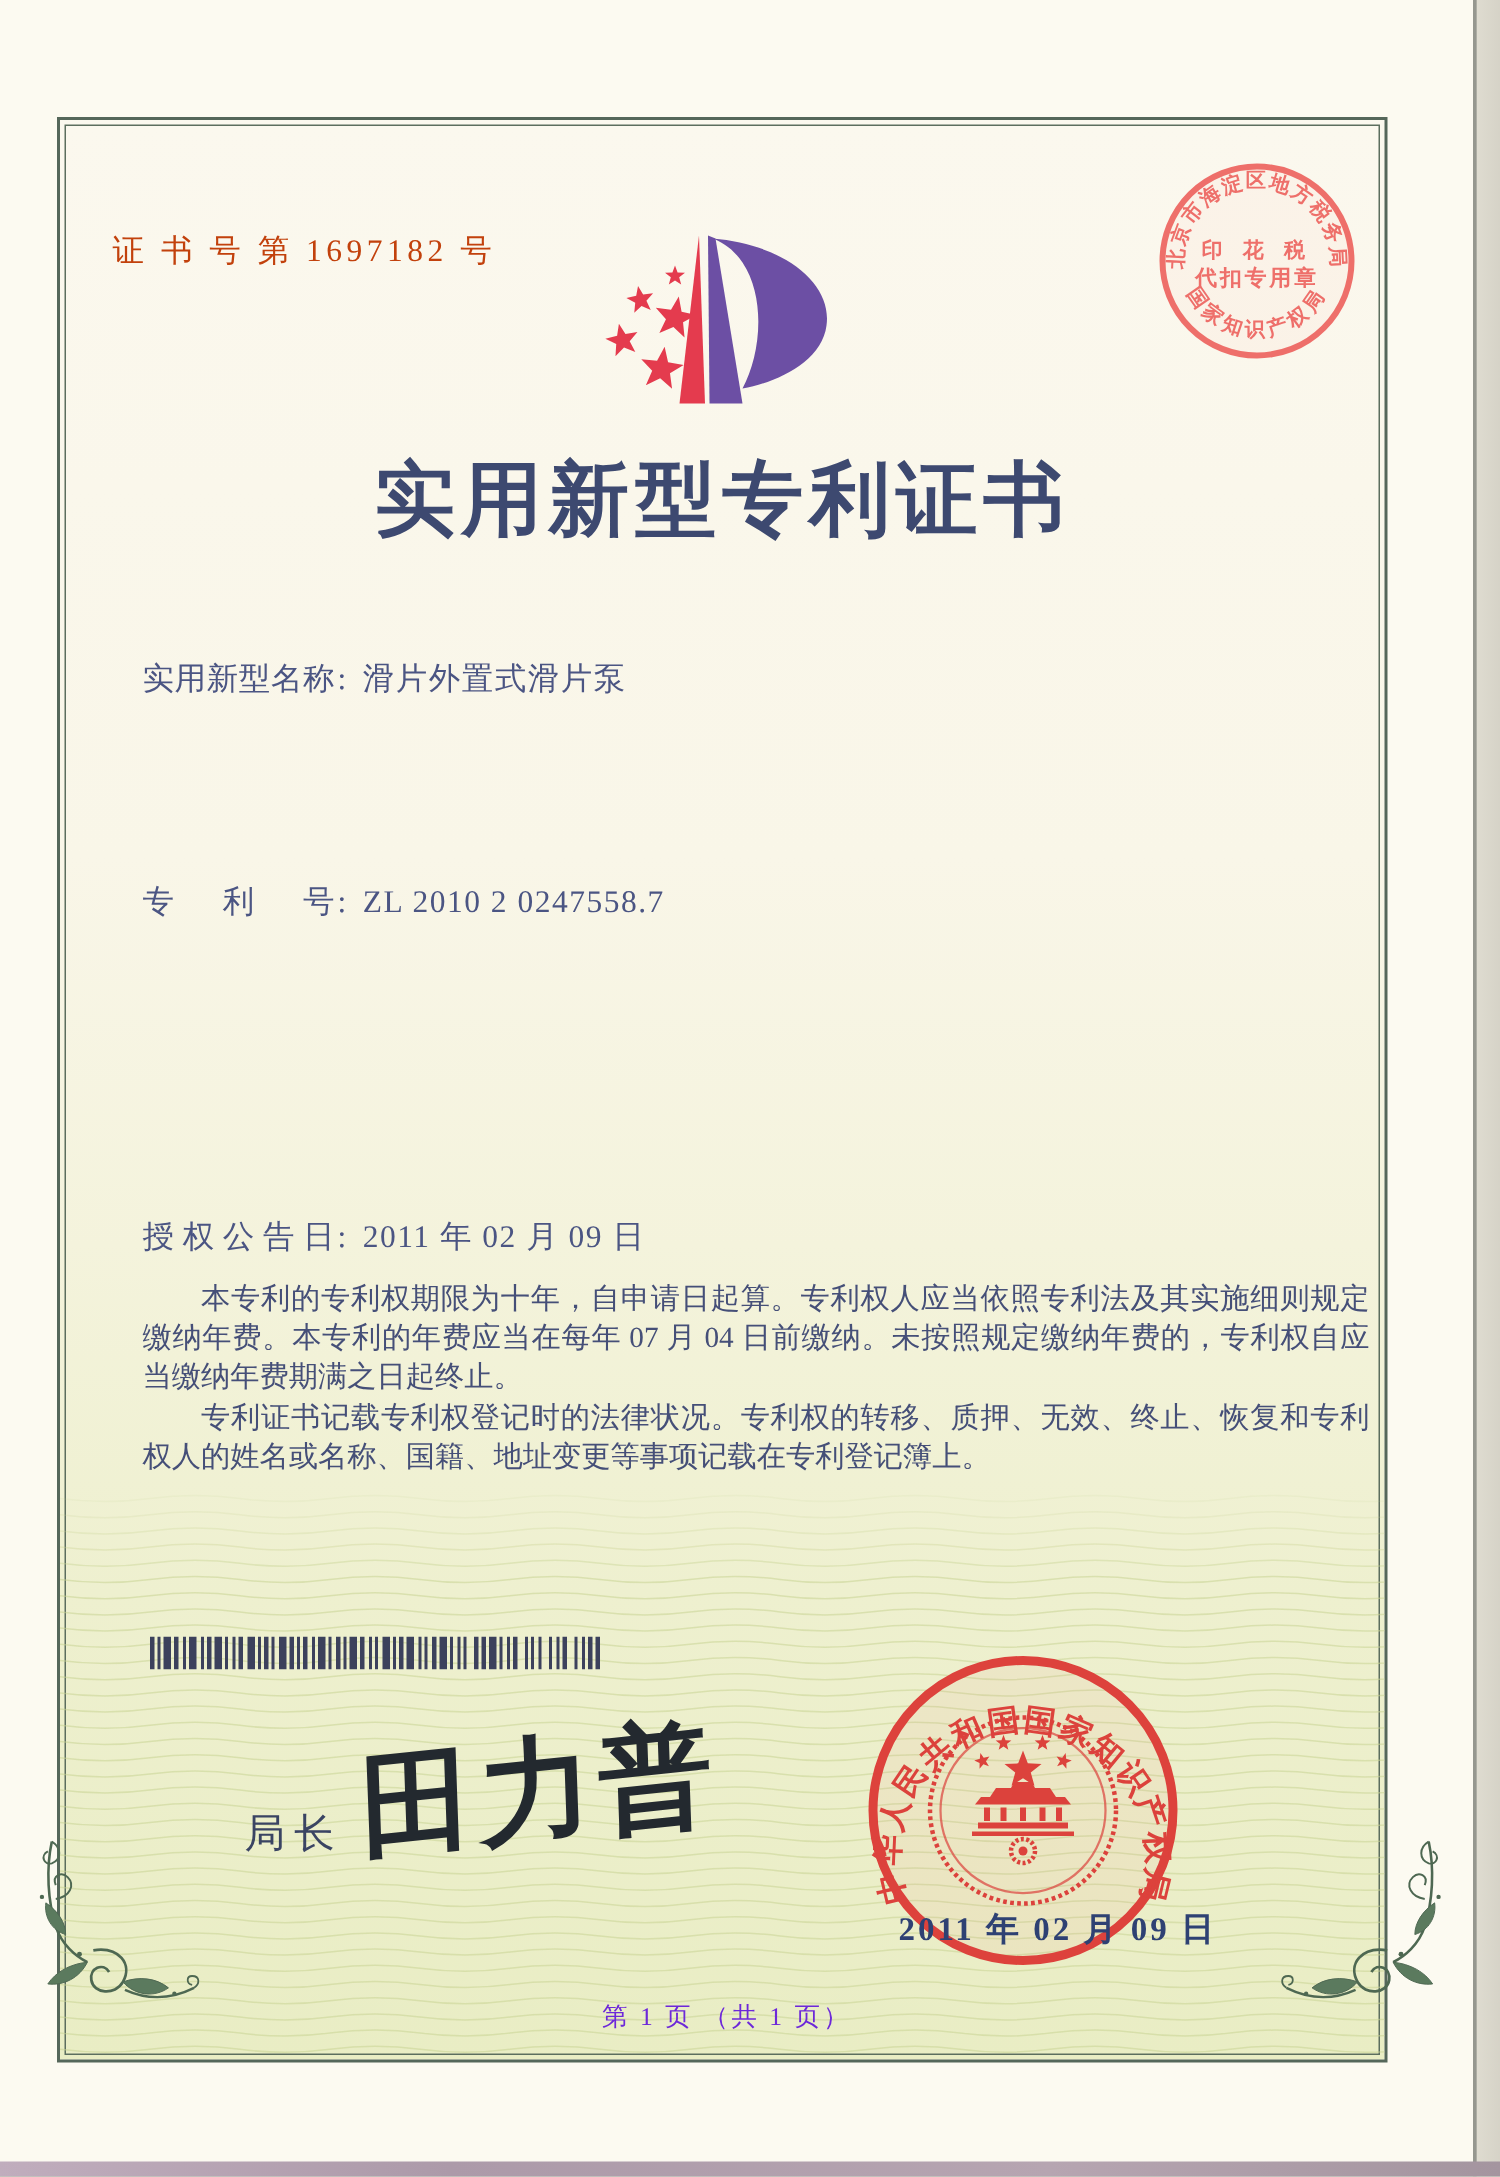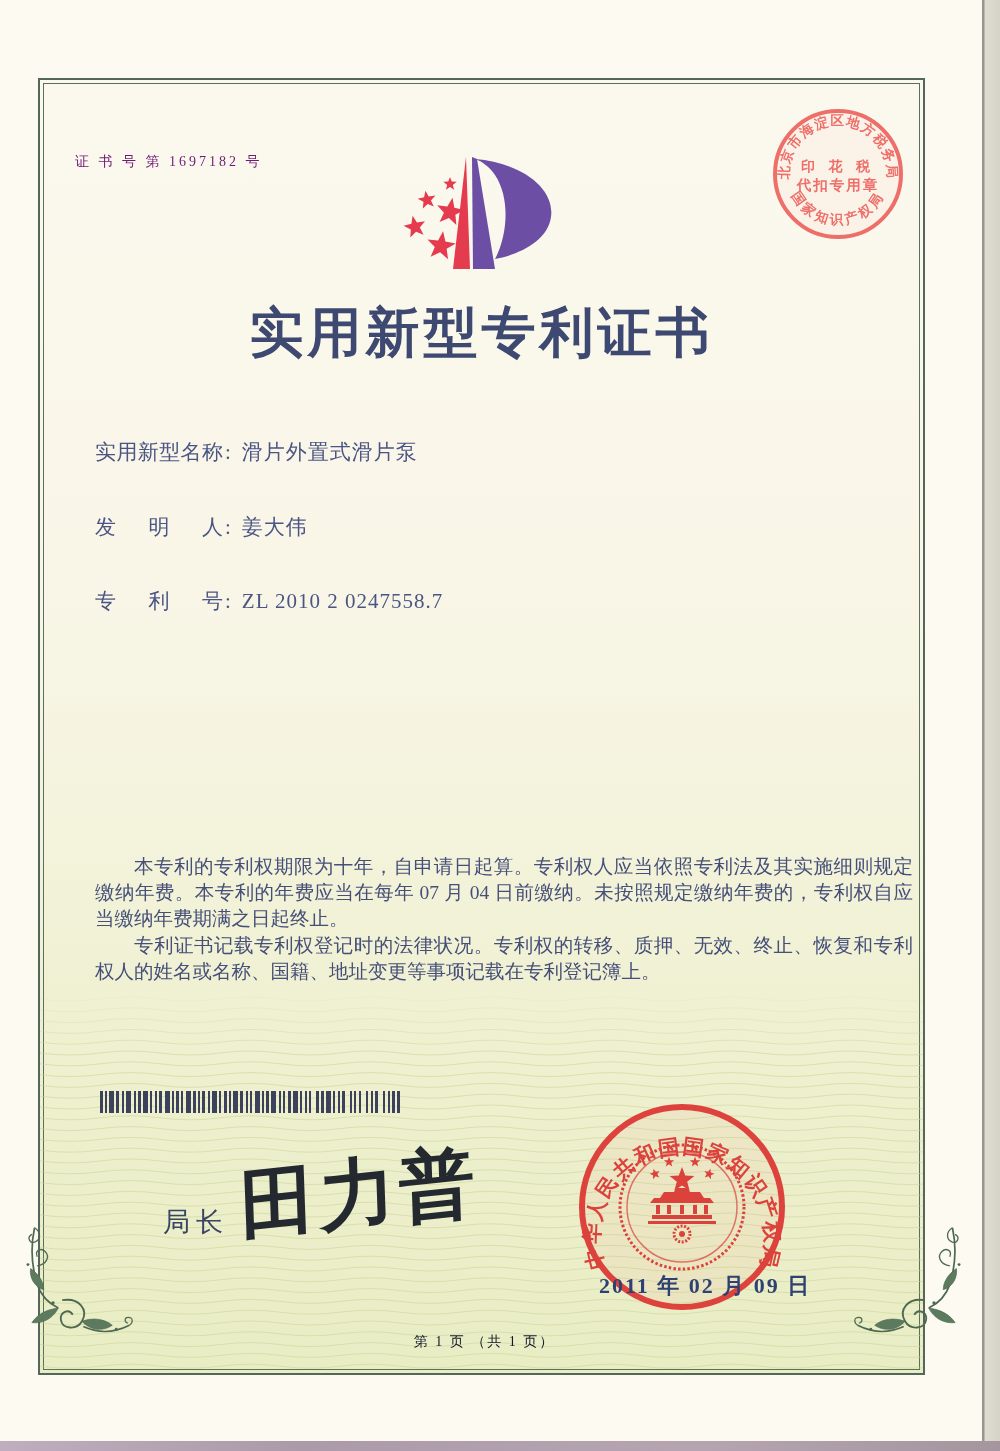--- a/index.html
+++ b/index.html
@@ -11,40 +11,40 @@
   
   .inner{
     position:absolute;left:38px;top:78px;width:883px;height:1293px;
     border:2px solid #55675a;
     background:linear-gradient(180deg,#fbf8ee 0%,#f9f6e8 38%,#f4f3dc 58%,#eef0cf 76%,#e9edc4 100%);
   }
   .inner2{position:absolute;left:3px;top:3px;right:3px;bottom:3px;border:1.5px solid #5c6e5e;}
   #waves{position:absolute;left:0;bottom:0;width:100%;height:380px;pointer-events:none;}
 
   .abs{position:absolute;}
-  .cert-no{left:75px;top:153px;font-size:14px;letter-spacing:3px;color:#701a75;}
+  .cert-no{left:75px;top:153px;font-size:21px;letter-spacing:3px;color:#c2410c;}
   .title{left:40px;top:297px;width:883px;text-align:center;font-size:54px;font-weight:bold;
          letter-spacing:4px;color:#3d4970;}
   .field{left:95px;font-size:21px;color:#4b5583;white-space:nowrap;}
   .flabel{display:inline-block;width:128px;text-align:justify;text-align-last:justify;}
   .fcolon{display:inline-block;margin-left:2px;}
   .fvalue{margin-left:11px;letter-spacing:1px;}
   .paras{left:95px;top:854px;width:818px;font-size:19.5px;line-height:26.2px;color:#454f78;
          text-align:justify;}
   .paras p{margin:0;text-indent:2em;}
   #barcode{left:100px;top:1091px;width:300px;height:22px;display:flex;align-items:stretch;overflow:hidden;}
   #barcode div{flex:0 0 auto;height:100%;}
   .director{left:163px;top:1204px;font-size:27px;color:#3a4463;letter-spacing:6px;}
   .sig{left:240px;top:1156px;font-size:76px;font-weight:bold;color:#23292f;letter-spacing:4px;
        transform:rotate(-6deg) skewX(-4deg);transform-origin:left center;z-index:4;}
   .seal-svg{left:557px;top:1082px;width:250px;height:250px;z-index:2;}
   .seal-date{left:599px;top:1271px;font-size:22px;font-weight:600;letter-spacing:2px;color:#2e4173;z-index:5;}
   .stamp-svg{left:768px;top:104px;width:140px;height:140px;z-index:3;}
   .logo-svg{left:403px;top:149px;width:165px;height:125px;}
-  .footer{left:40px;top:1333px;width:889px;text-align:center;font-size:14px;letter-spacing:2px;color:#0f172a;}
+  .footer{left:40px;top:1333px;width:889px;text-align:center;font-size:17px;letter-spacing:2px;color:#6d28d9;}
   .ornament{z-index:2;}
   
   .edge-right{left:982px;top:0;width:18px;height:100%;
     background:linear-gradient(90deg,#84867e 0,#84867e 2px,#d9d6ca 3px,#cfccc0 100%);opacity:.85;}
   .edge-bottom{left:0;top:1441px;width:1000px;height:10px;
     background:linear-gradient(90deg,#c0adbd,#ac9aa9 30%,#b6a5b1 70%,#a4959f);}
 </style>
 </head>
 <body>
 
@@ -147,25 +147,25 @@
     <text font-size="13.5" fill="#ee6f6a" font-weight="bold" letter-spacing="3">
       <textPath href="#arcBotTax" xlink:href="#arcBotTax" startOffset="50%" text-anchor="middle">国家知识产权局</textPath>
     </text>
   </svg>
 
   <div class="abs field" style="top:438px">
     <span class="flabel">实用新型名称</span><span class="fcolon">:</span><span class="fvalue">滑片外置式滑片泵</span>
   </div>
 
   <div class="abs title">实用新型专利证书</div>
-  <div class="abs field" style="top:513px">
-    <span class="flabel">发 明 人</span><span class="fcolon">:</span><span class="fvalue">姜大伟</span>
-  </div>
   <div class="abs field" style="top:587px">
     <span class="flabel">专 利 号</span><span class="fcolon">:</span><span class="fvalue">ZL 2010 2 0247558.7</span>
+  </div>
+  <div class="abs field" style="top:810px">
+    <span class="flabel">授 权 公 告 日</span><span class="fcolon">:</span><span class="fvalue">2011 年 02 月 09 日</span>
   </div>
 
   <div class="abs paras">
     <p>本专利的专利权期限为十年，自申请日起算。专利权人应当依照专利法及其实施细则规定缴纳年费。本专利的年费应当在每年 07 月 04 日前缴纳。未按照规定缴纳年费的，专利权自应当缴纳年费期满之日起终止。</p>
     <p>专利证书记载专利权登记时的法律状况。专利权的转移、质押、无效、终止、恢复和专利权人的姓名或名称、国籍、地址变更等事项记载在专利登记簿上。</p>
   </div>
 
   <div id="barcode" class="abs">
       <div style="width: 3px; background: rgb(60, 65, 92);"></div>
       <div style="width: 2px; background: transparent;"></div>

